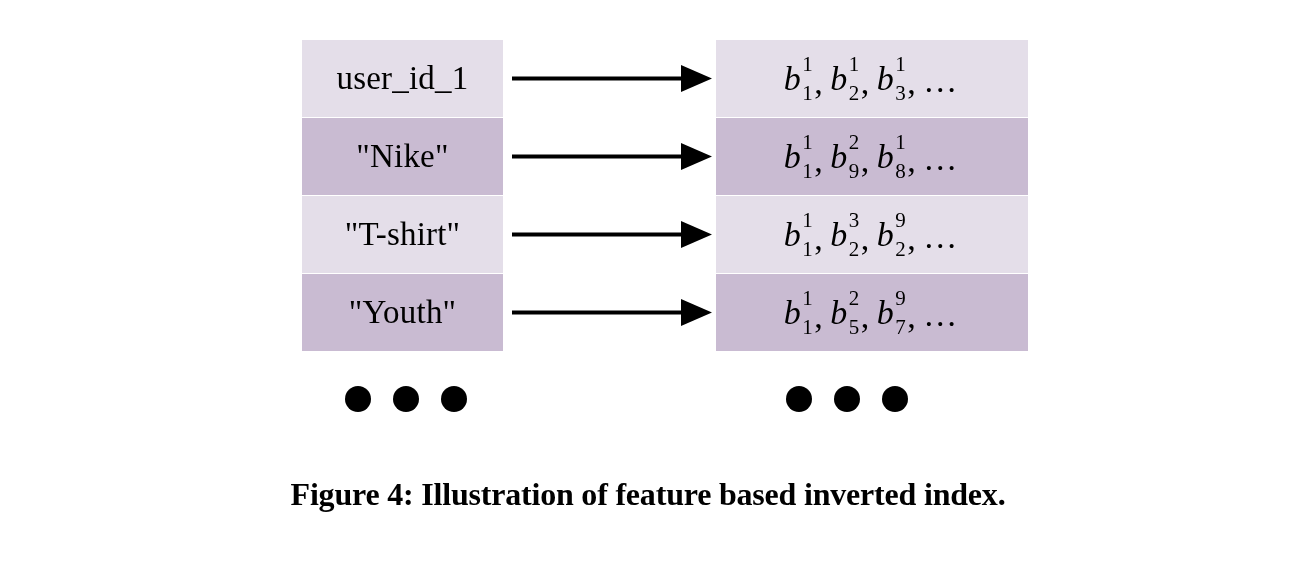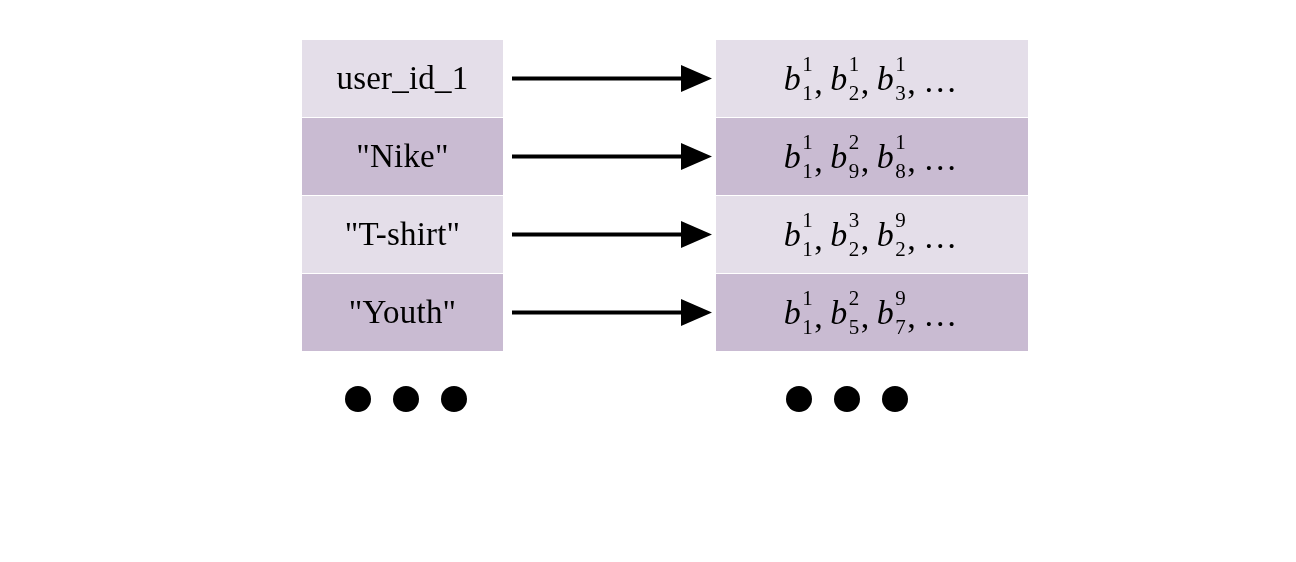--- a/index.html
+++ b/index.html
@@ -319,14 +319,15 @@
     <span class="dot"></span>
     <span class="dot"></span>
   </div>
 
   <div class="dots-group dots-right">
     <span class="dot"></span>
     <span class="dot"></span>
     <span class="dot"></span>
   </div>
 
+  <div class="caption">Figure 4: Illustration of feature based inverted index.</div>
 
 </div>
 
 </body></html>

